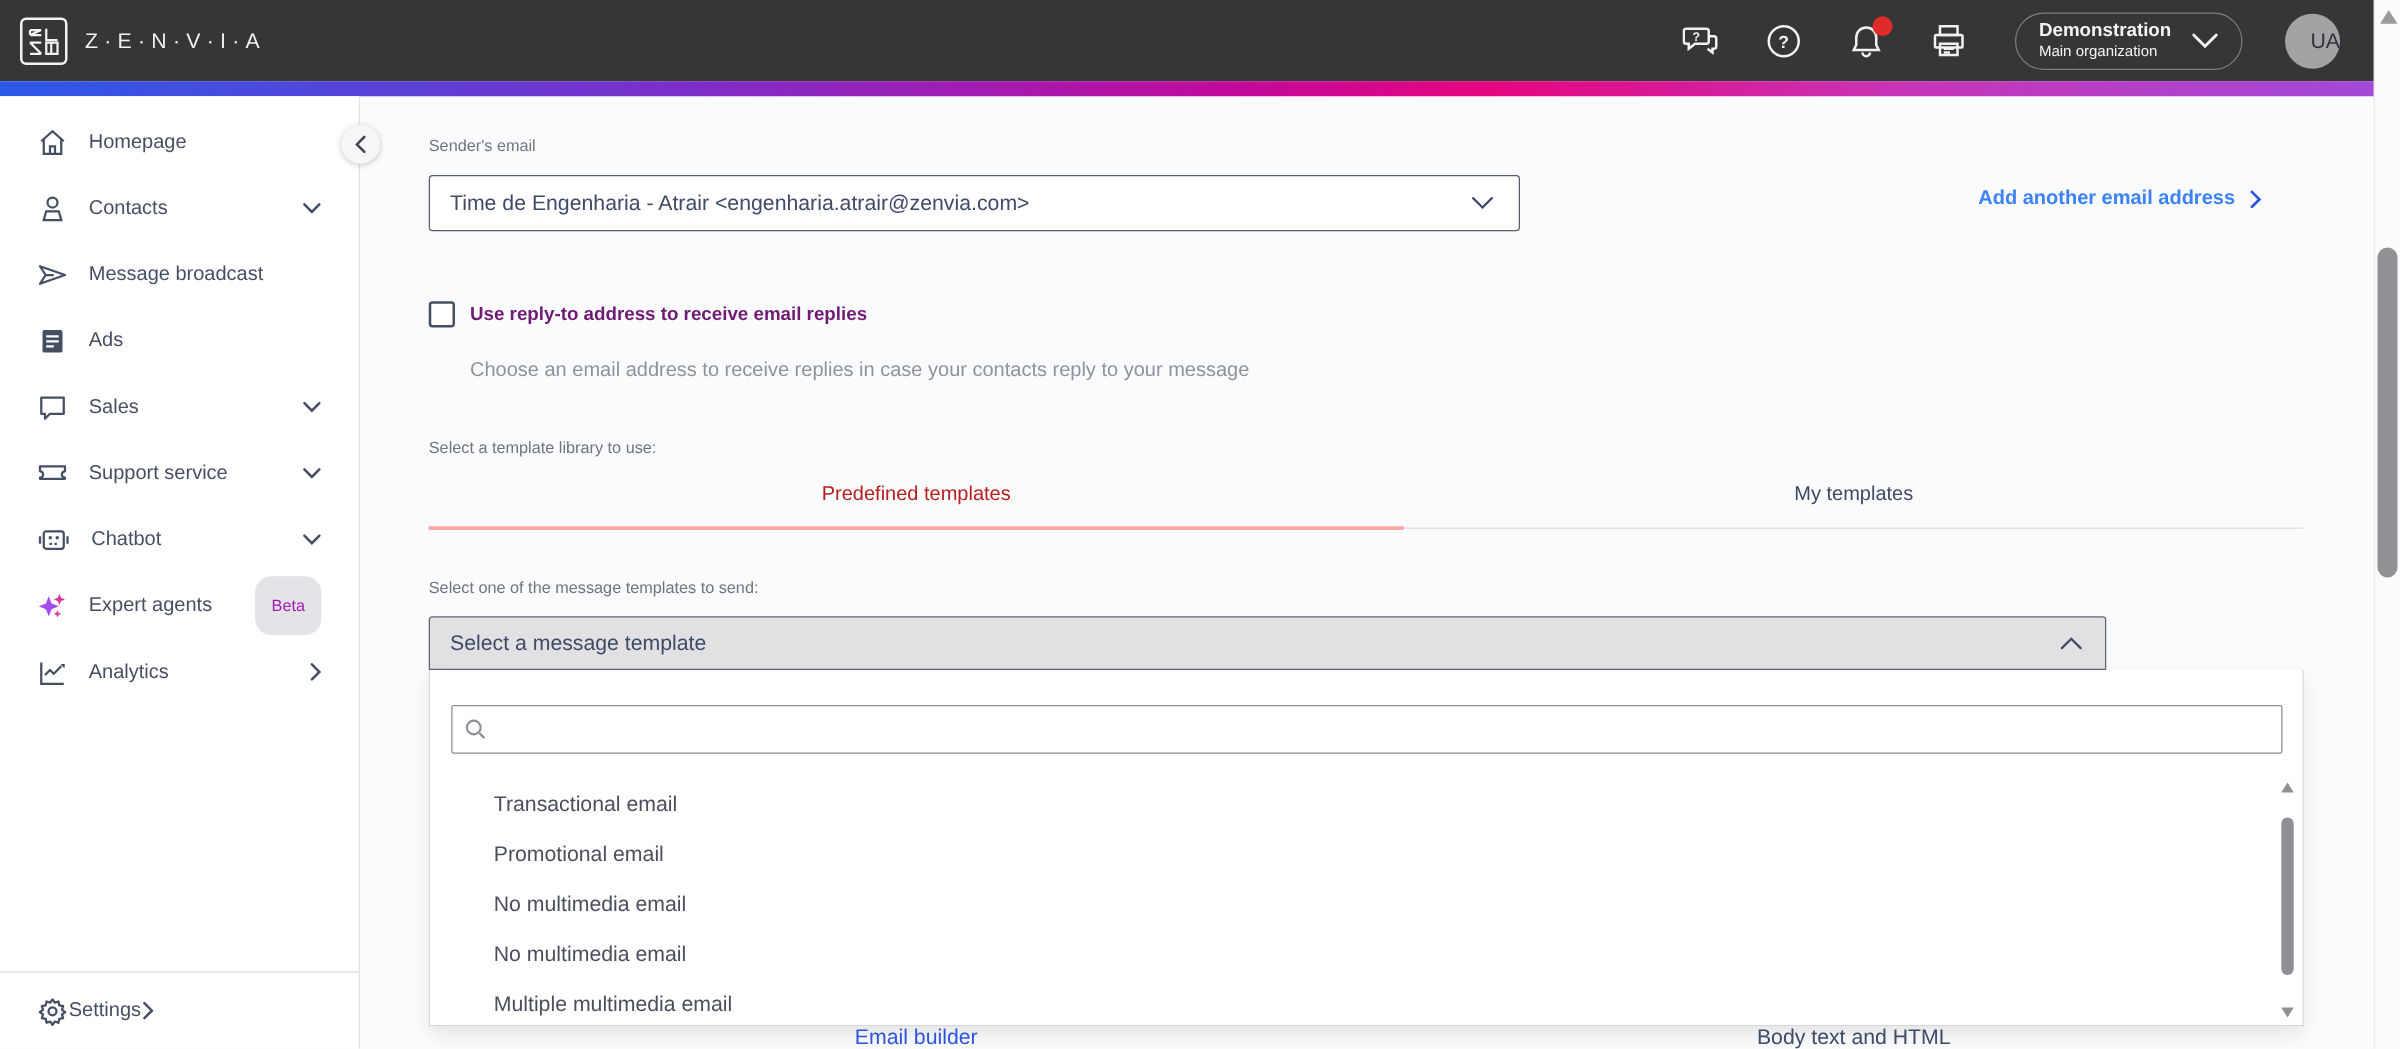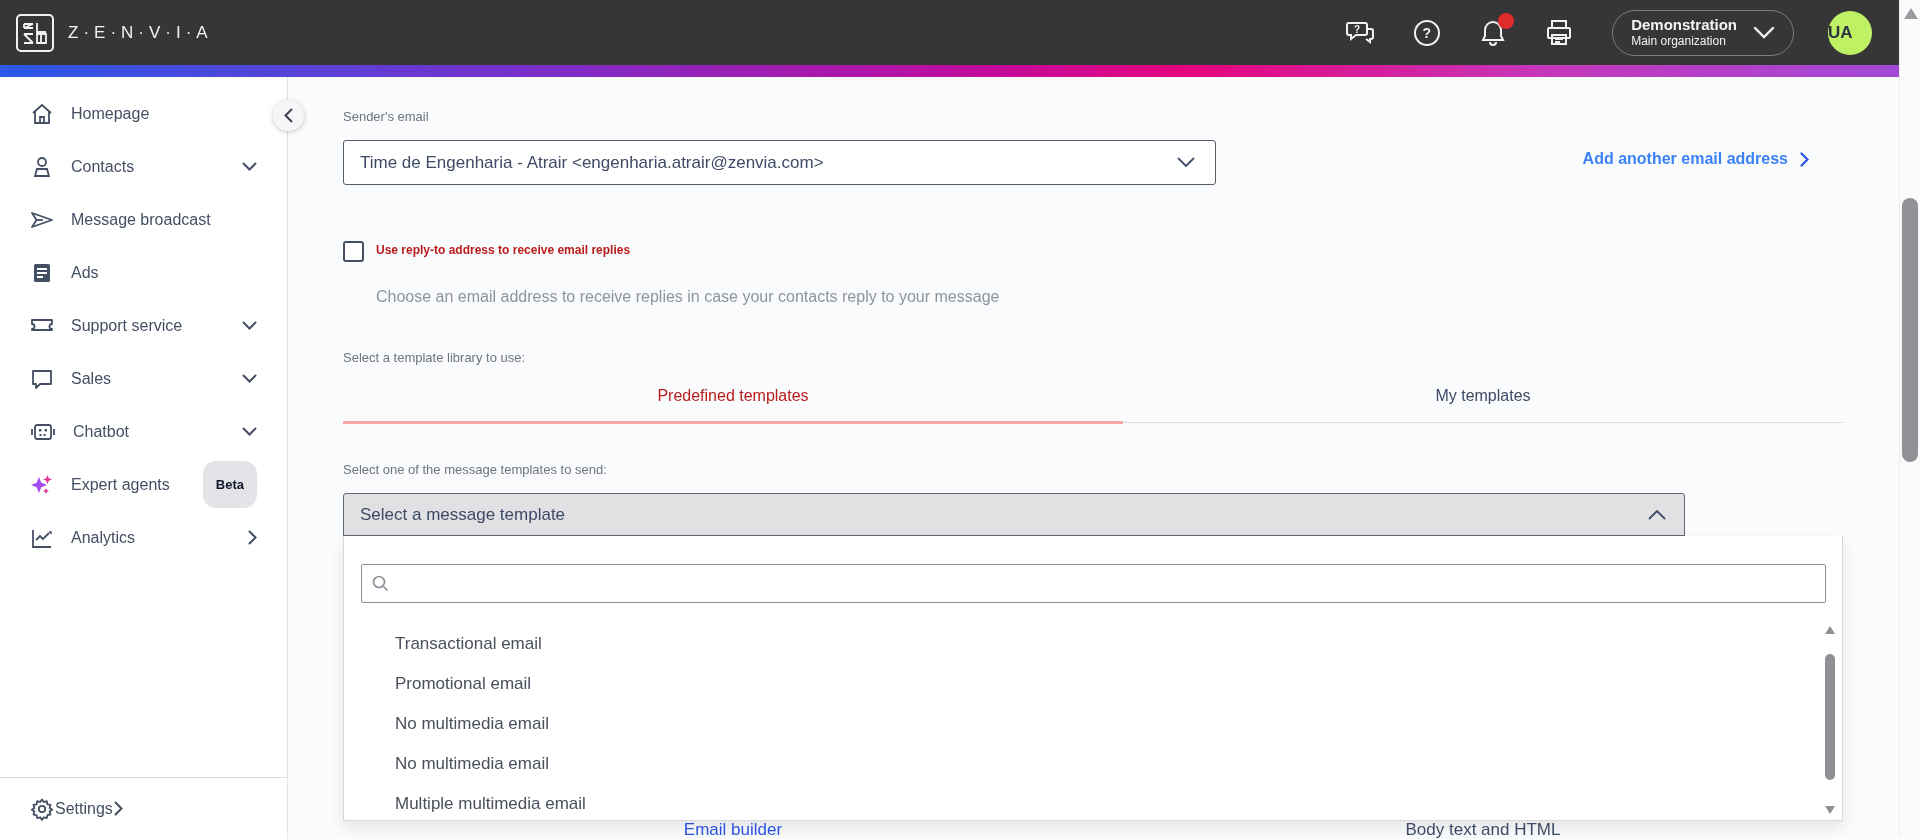--- a/index.html
+++ b/index.html
@@ -17,56 +17,56 @@
   .top-icon { width:30px; height:30px; margin-left:36px; position:relative; display:flex;
               align-items:center; justify-content:center; cursor:pointer; }
   .notif-dot { position:absolute; top:-5px; right:-6px; width:16px; height:16px; border-radius:50%;
                background:#e02b2b; }
   .org-pill { margin-left:38px; height:46px; border:1px solid #7a7d84; border-radius:24px;
               display:flex; align-items:center; padding:4px 18px; color:#f4f4f5; cursor:pointer; }
   .org-text { display:flex; flex-direction:column; line-height:1.25; }
   .org-name { font-size:15px; font-weight:700; }
   .org-sub { font-size:12px; font-weight:400; }
   .org-chev { margin-left:16px; display:flex; }
-  .avatar { margin-left:34px; width:44px; height:44px; border-radius:50%; background:#bef264;
-            color:#2f3340; font-weight:700; font-size:17px; display:flex; align-items:center;
-            justify-content:flex-start; cursor:pointer; }
+  .avatar { margin-left:34px; width:44px; height:44px; border-radius:50%; background:#a3a3a3;
+            color:#2f3340; font-weight:400; font-size:17px; display:flex; align-items:center;
+            justify-content:flex-end; cursor:pointer; }
 
   
   .brandbar { position:absolute; left:0; top:65px; width:1920px; height:12px;
               background:linear-gradient(90deg,#2b59e8 0%,#7b2fc9 28%,#c40a9b 52%,#e5057e 62%,#c636b9 80%,#a04ad9 100%); }
 
   
   .sidebar { position:absolute; left:0; top:77px; width:288px; height:762px; background:#ffffff;
              border-right:1px solid #e4e4e8; }
   .side-list { padding-top:10px; }
   .side-item { height:53px; display:flex; align-items:center; padding:0 30px; gap:17px;
                font-size:16px; color:#454f63; cursor:pointer; white-space:nowrap; }
   .side-item .chev { margin-left:auto; display:flex; }
-  .beta-badge { margin-left:auto; background:#e4e4e8; color:#0f172a; font-size:13px; font-weight:700;
+  .beta-badge { margin-left:auto; background:#e4e4e8; color:#a21caf; font-size:13px; font-weight:400;
                 padding:16px 13px; border-radius:13px; }
   .side-settings { position:absolute; left:0; bottom:0; width:100%; height:62px; border-top:1px solid #dcdce0;
                    display:flex; align-items:center; padding:0 30px; gap:1px; font-size:16px; color:#454f63; cursor:pointer; }
   .collapse-btn { position:absolute; left:273px; top:100px; width:31px; height:31px; border-radius:50%;
                   background:#f6f6f8; box-shadow:0 1px 5px rgba(0,0,0,.22); display:flex; align-items:center;
                   justify-content:center; cursor:pointer; z-index:5; }
 
   
   .content { position:absolute; left:288px; top:77px; width:1611px; height:762px; }
   .field-label { position:absolute; font-size:13px; color:#6e7480; }
   .sender-label { left:55px; top:32px; }
   .sender-select { position:absolute; left:55px; top:63px; width:873px; height:45px; background:#fff;
                    border:1px solid #565d68; border-radius:3px; display:flex; align-items:center;
                    padding:0 20px 0 16px; cursor:pointer; }
   .sender-value { font-size:17px; color:#3e4a66; flex:1; }
   .add-link { position:absolute; right:90px; top:73px; display:flex; align-items:center; gap:12px;
               color:#3b82f6; font-size:16px; font-weight:700; cursor:pointer; }
   .checkbox { position:absolute; left:55px; top:164px; width:21px; height:21px; border:2px solid #454f63;
               border-radius:3px; background:#fff; cursor:pointer; }
-  .cb-label { position:absolute; left:88px; top:166px; font-size:12px; font-weight:700; color:#b91c1c; }
+  .cb-label { position:absolute; left:88px; top:166px; font-size:15px; font-weight:700; color:#701a75; }
   .helper-text { position:absolute; left:88px; top:211px; font-size:16px; color:#8d939e; }
   .lib-label { left:55px; top:273px; }
   .tabs { position:absolute; left:55px; top:310px; width:1500px; display:flex; border-bottom:1px solid #d9dbe0; }
   .tab { text-align:center; padding-bottom:16px; font-size:16px; cursor:pointer; }
   .tab-1 { flex:0 0 52%; }
   .tab-2 { flex:0 0 48%; }
   .tab.active { color:#b91c1c; border-bottom:3px solid #fca5a5; margin-bottom:-2px; }
   .tab.inactive { color:#3e4a66; }
   .tmpl-label { left:55px; top:385px; }
   .dd-header { position:absolute; left:55px; top:416px; width:1342px; height:43px; background:#e1e1e4;
@@ -206,35 +206,35 @@
       <div class="side-item">
         <svg width="24" height="24" viewBox="0 0 24 24">
           <rect x="4" y="3" width="16" height="18" rx="1.5" fill="#454f63"></rect>
           <path d="M7 8 h10 M7 12 h10 M7 16 h6" stroke="#ffffff" stroke-width="1.8"></path>
         </svg>
         <span>Ads</span>
       </div>
 
       <div class="side-item">
         <svg width="24" height="24" viewBox="0 0 24 24" fill="none" stroke="#454f63" stroke-width="1.8" stroke-linejoin="round">
-          <path d="M2 7 h20 v4 a2.5 2.5 0 0 0 0 5 v1 h-20 v-1 a2.5 2.5 0 0 0 0 -5 z" transform="translate(0,-1)"></path>
-        </svg>
-        <span>Support service</span>
+          <path d="M3 4 h18 v13 h-11 l-4 4 v-4 h-3 z"></path>
+        </svg>
+        <span>Sales</span>
         <span class="chev">
           <svg width="15" height="9" viewBox="0 0 15 9" fill="none" stroke="#454f63" stroke-width="2" stroke-linecap="round">
               <path d="M1.5 1.5 l6 6 l6 -6"></path>
             </svg>
         </span>
       </div>
 
       <div class="side-item">
         <svg width="24" height="24" viewBox="0 0 24 24" fill="none" stroke="#454f63" stroke-width="1.8" stroke-linejoin="round">
-          <path d="M3 4 h18 v13 h-11 l-4 4 v-4 h-3 z"></path>
-        </svg>
-        <span>Sales</span>
+          <path d="M2 7 h20 v4 a2.5 2.5 0 0 0 0 5 v1 h-20 v-1 a2.5 2.5 0 0 0 0 -5 z" transform="translate(0,-1)"></path>
+        </svg>
+        <span>Support service</span>
         <span class="chev">
           <svg width="15" height="9" viewBox="0 0 15 9" fill="none" stroke="#454f63" stroke-width="2" stroke-linecap="round">
               <path d="M1.5 1.5 l6 6 l6 -6"></path>
             </svg>
         </span>
       </div>
 
       <div class="side-item">
         <svg width="26" height="24" viewBox="0 0 26 24" fill="none" stroke="#454f63" stroke-width="1.8">
           <rect x="5" y="5" width="16" height="14" rx="2"></rect>

